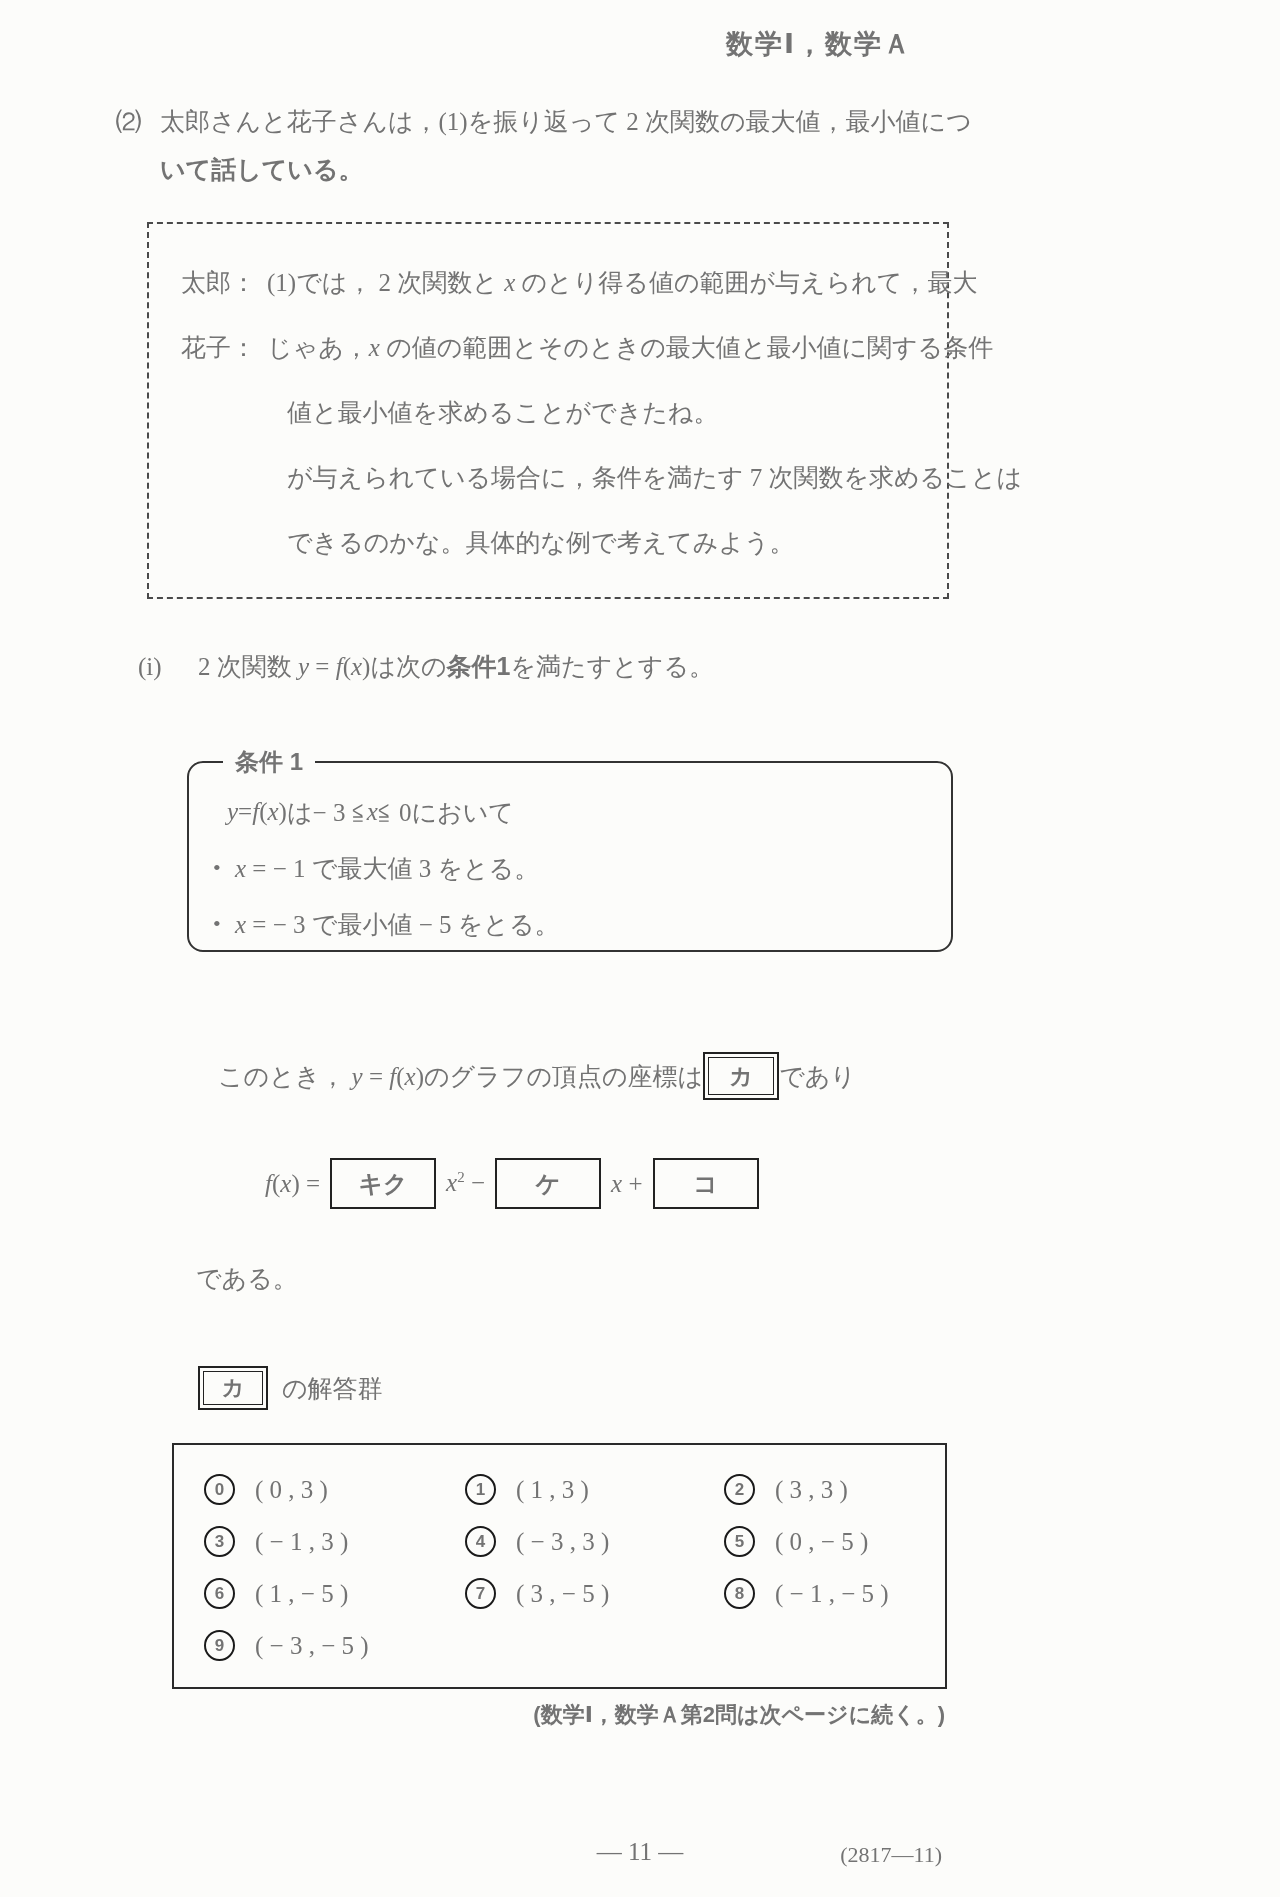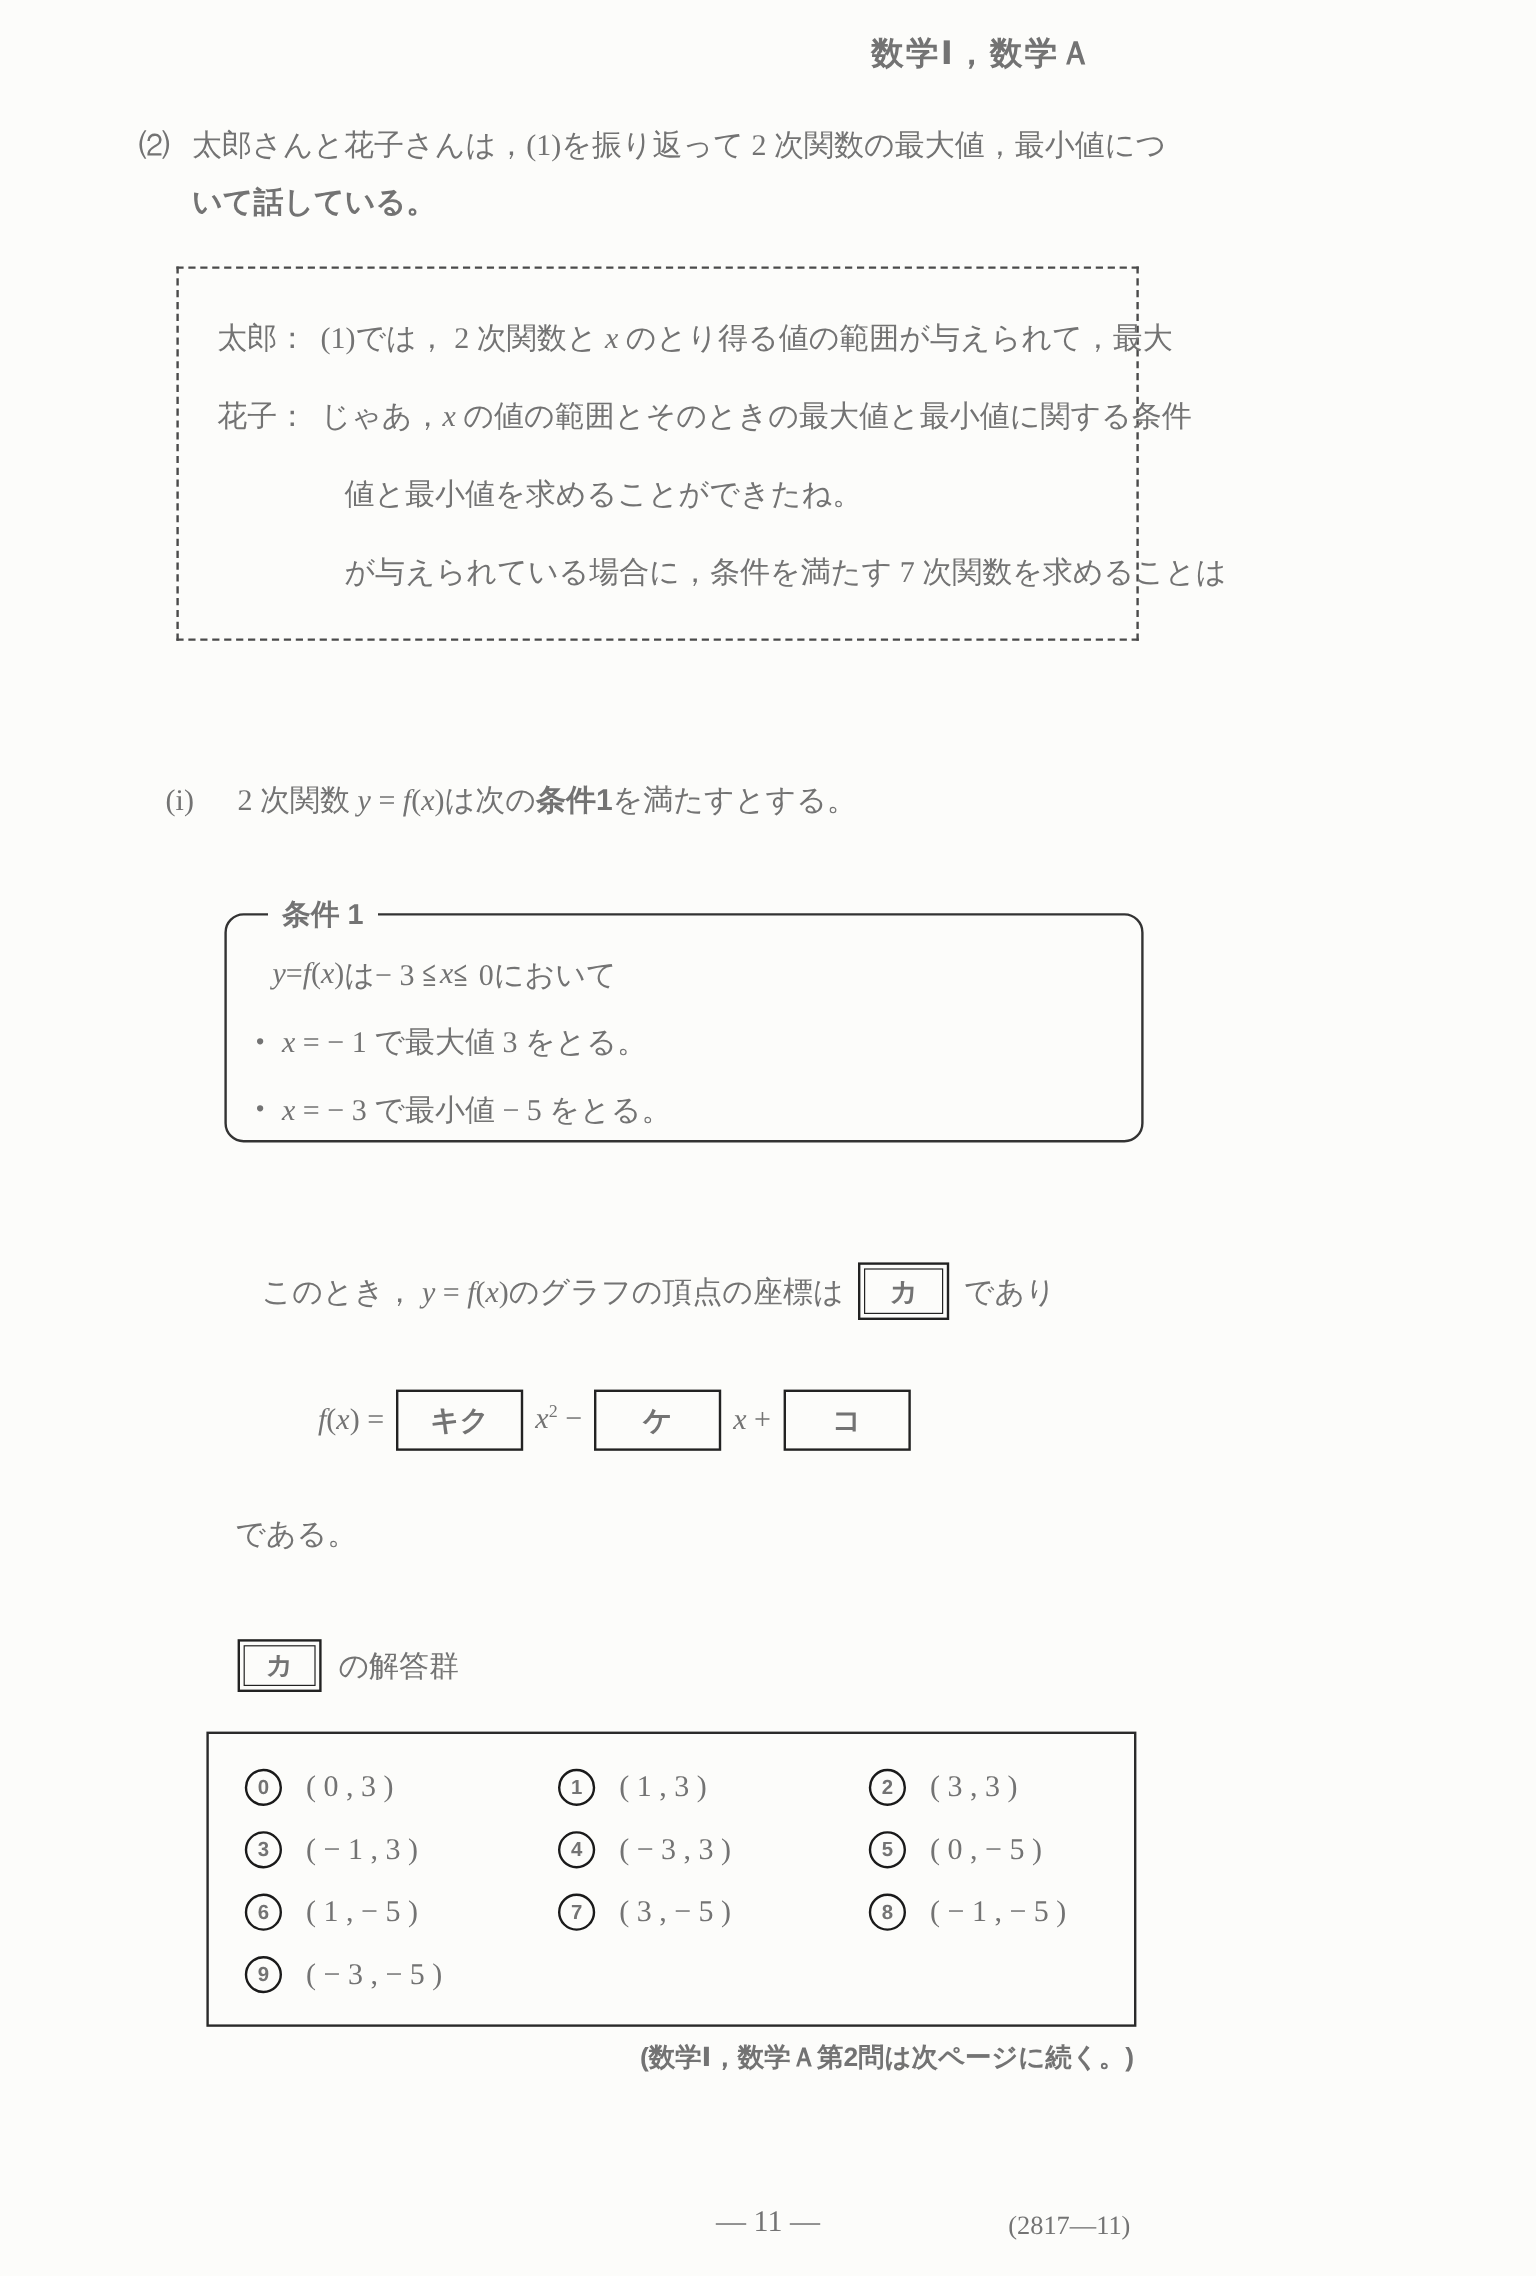--- a/index.html
+++ b/index.html
@@ -50,21 +50,21 @@
   fieldset.cond legend {
     margin-left:10px; padding:0 12px;
     font-family:"Liberation Sans","DejaVu Sans",sans-serif;
     font-weight:700; font-size:24px;
   }
   .cond-line { height:56px; display:flex; align-items:center; white-space:nowrap; }
   .cond-line.range { padding-left:14px; }
   .cond-line .blt { display:inline-block; width:22px; font-size:22px; }
 
   
-  .vertex { top:1052px; left:218px; display:flex; align-items:center; gap:12px; white-space:nowrap; }
+  .vertex { top:1052px; left:218px; display:flex; align-items:center; white-space:nowrap; }
   .dbox { display:inline-block; border:2px solid #222; padding:3px; background:#fcfcfa; }
   .dbox .in {
     display:flex; align-items:center; justify-content:center;
     border:1.5px solid #222; min-width:64px; height:36px;
     font-family:"Liberation Sans","DejaVu Sans",sans-serif;
     font-weight:700; font-size:23px;
   }
   .dbox.small .in { min-width:58px; height:32px; font-size:22px; }
 
   
@@ -125,20 +125,21 @@
   <div class="abs intro">
     <div><span class="marker">⑵</span><span>太郎さんと花子さんは，(1)を振り返って 2 次関数の最大値，最小値につ</span></div>
     <div class="l2">いて話している。</div>
   </div>
 
   <div class="abs dlg">
     <div class="dlg-line"><span class="spk">太郎：</span><span><span class="s-jp">(1)では， 2 次関数と </span><span class="s-it">x</span><span class="s-jp"> のとり得る値の範囲が与えられて，最大</span></span></div>
     <div class="dlg-line"><span class="spk">花子：</span><span><span class="s-jp">じゃあ，</span><span class="s-it">x</span><span class="s-jp"> の値の範囲とそのときの最大値と最小値に関する条件</span></span></div>
     <div class="dlg-line cont"><span class="s-jp">値と最小値を求めることができたね。</span></div>
     <div class="dlg-line cont"><span class="s-jp">が与えられている場合に，条件を満たす 7 次関数を求めることは</span></div>
+    <div class="dlg-line cont"><span class="s-jp">できるのかな。具体的な例で考えてみよう。</span></div>
   </div>
 
   <div class="abs sec-i">
     <span class="marker">(i)</span><span><span class="s-jp">2 次関数 </span><span class="s-it">y</span><span class="s-rm"> = </span><span class="s-it">f</span><span class="s-rm">(</span><span class="s-it">x</span><span class="s-rm">)</span><span class="s-jp">は次の</span><span class="s-bold">条件1</span><span class="s-jp">を満たすとする。</span></span>
   </div>
 
   <fieldset class="abs cond">
     <legend>条件 1</legend>
     <div class="cond-line range">
         <span class="s-it">y</span>

